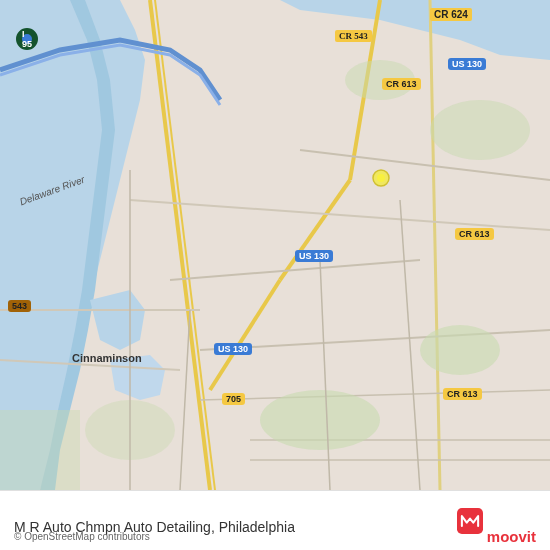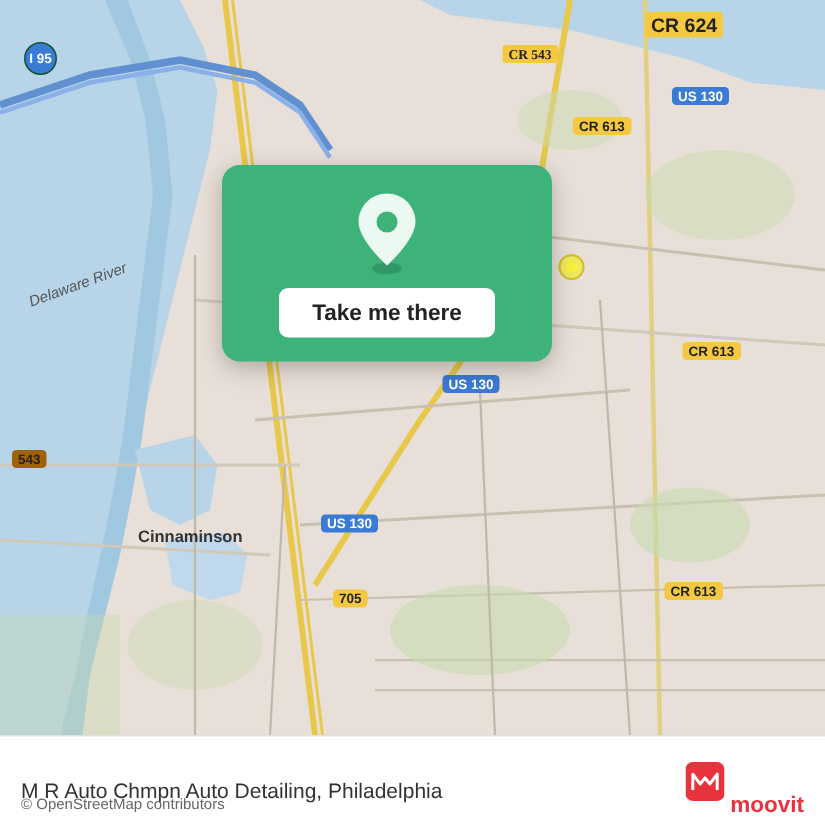--- a/index.html
+++ b/index.html
@@ -105,21 +105,21 @@
       color: #666;
       position: absolute;
       bottom: 8px;
       left: 14px;
     }
 
     
     .road-badge {
       position: absolute;
       background: white;
-      border: 1px solid #14532d;
+      border: 6px solid #14532d;
       border-radius: 3px;
       font-size: 9px;
       font-weight: bold;
       padding: 1px 4px;
       color: #222;
     }
 
     .road-badge.interstate {
       background: #3a7bd5;
       color: white;
@@ -139,21 +139,20 @@
       color: #555;
       font-style: italic;
       transform: rotate(-20deg);
     }
 
     .town-label {
       position: absolute;
       font-size: 11px;
       color: #333;
       font-weight: 600;
-      margin-left: 20px;
     }
   </style>
 </head>
 <body>
 
 <div id="map-container">
   
   <svg id="map-svg" viewBox="0 0 550 490" xmlns="http://www.w3.org/2000/svg">
 
     <rect width="550" height="490" fill="#e8e0d8"></rect>
@@ -203,21 +202,21 @@
 
     <circle cx="381" cy="178" r="8" fill="#f0e860" stroke="#d0c030" stroke-width="1.5"></circle>
     <circle cx="381" cy="178" r="4" fill="#f8f040"></circle>
   </svg>
 
   
   
   <div class="road-badge interstate" style="top:28px;left:16px;">I 95</div>
 
   
-  <div class="road-badge county_road" style="top:8px;left:430px;background:#f5c842;border:none;border-radius:2px;font-size:13px;padding:1px 4px;">CR 624</div>
+  <div class="road-badge county_road" style="top:8px;left:430px;background:#f5c842;border:none;border-radius:2px;font-size:10px;padding:1px 4px;">CR 624</div>
 
   
   <div class="road-badge" style="top:30px;left:335px;background:#f5c842;border:none;border-radius:2px;font-family:Liberation Serif, serif;">CR 543</div>
 
   
   <div class="road-badge" style="top:58px;left:448px;background:#3a7bd5;color:white;border:none;">US 130</div>
 
   
   <div class="road-badge" style="top:78px;left:382px;background:#f5c842;border:none;">CR 613</div>
 
@@ -237,31 +236,20 @@
   <div class="road-badge" style="top:388px;left:443px;background:#f5c842;border:none;">CR 613</div>
 
   
   <div class="road-badge" style="top:393px;left:222px;background:#f5c842;border:none;">705</div>
 
   
   <div class="place-label" style="top:185px;left:18px;">Delaware River</div>
   <div class="town-label" style="top:352px;left:72px;">Cinnaminson</div>
 
   
-  <div id="location-card">
-    <div id="pin-icon-wrapper">
-
-      <svg width="48" height="56" viewBox="0 0 48 56" xmlns="http://www.w3.org/2000/svg">
-        <ellipse cx="24" cy="52" rx="10" ry="4" fill="rgba(0,0,0,0.15)"></ellipse>
-        <path d="M24,2 C13.5,2 5,10.5 5,21 C5,33 24,50 24,50 C24,50 43,33 43,21 C43,10.5 34.5,2 24,2 Z" fill="white" opacity="0.9"></path>
-        <circle cx="24" cy="21" r="7" fill="#3db37a"></circle>
-      </svg>
-    </div>
-    <button id="take-me-there-btn">Take me there</button>
-  </div>
 </div>
 
 <div id="bottom-bar">
   <div style="display:flex;flex-direction:column;justify-content:center;flex:1;">
     <span id="business-name" style="font-size:14px;color:#333;font-weight:500;margin-top:12px;">M R Auto Chmpn Auto Detailing, Philadelphia</span>
     <span id="copyright-text">© OpenStreetMap contributors</span>
   </div>
   <div id="moovit-logo">
 
     <svg id="moovit-logo-icon" viewBox="0 0 32 32" xmlns="http://www.w3.org/2000/svg">

